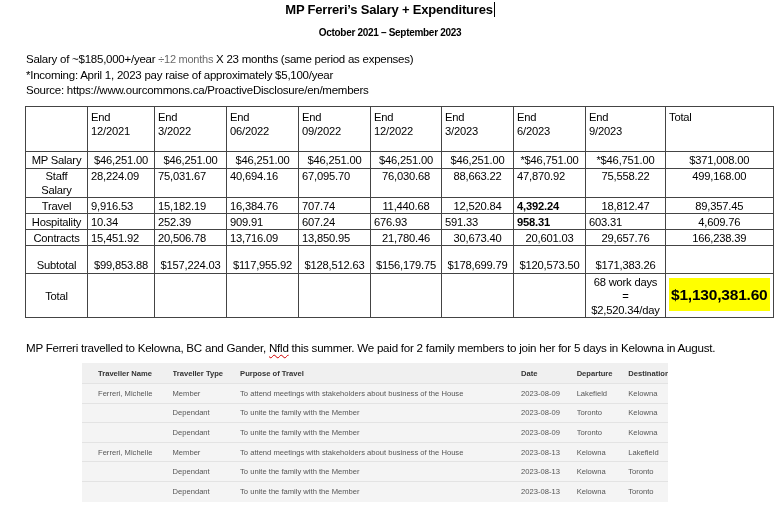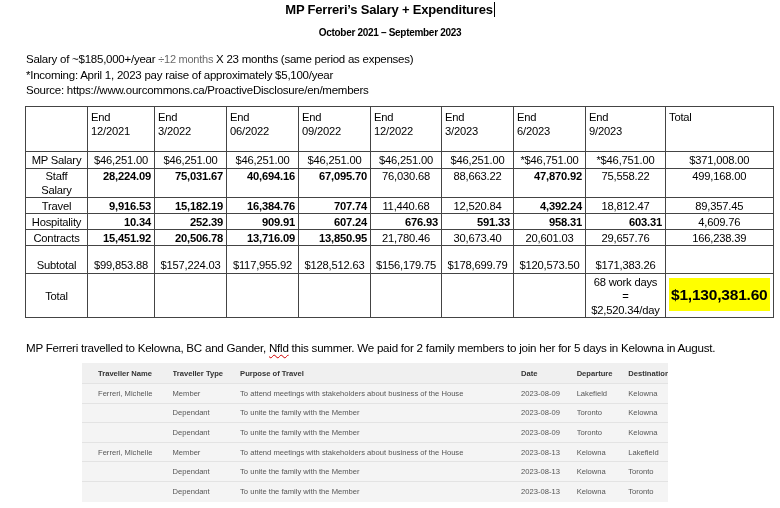--- a/index.html
+++ b/index.html
@@ -33,21 +33,21 @@
   .notes .muted { color: #6a6a6a; font-size: 11px; }
 
   
   table.exp {
     position: absolute; left: 25px; top: 106px;
     border-collapse: collapse; font-size: 11.2px; letter-spacing: -0.2px;
   }
   table.exp td {
     border: 1px solid #444; padding: 0 3px; vertical-align: top; line-height: 14px;
   }
-  table.exp td.num { text-align: right; font-weight: bold; }
+  table.exp td.num { text-align: left; }
   table.exp td.ctr { text-align: center; }
   table.exp td.lbl { text-align: center; margin-top: 32px; }
   table.exp tr.hdr td { height: 45px; padding-top: 3px; }
   table.exp tr.r1 td { height: 17px; vertical-align: middle; }
   table.exp tr.r2 td { height: 27px; }
   table.exp tr.r3 td, table.exp tr.r4 td, table.exp tr.r5 td { height: 16px; vertical-align: middle; }
   table.exp tr.sub td { height: 28px; vertical-align: bottom; padding-bottom: 1px; }
   table.exp tr.tot td { height: 44px; vertical-align: middle; }
   .bold { font-weight: bold; }
   .grand {

